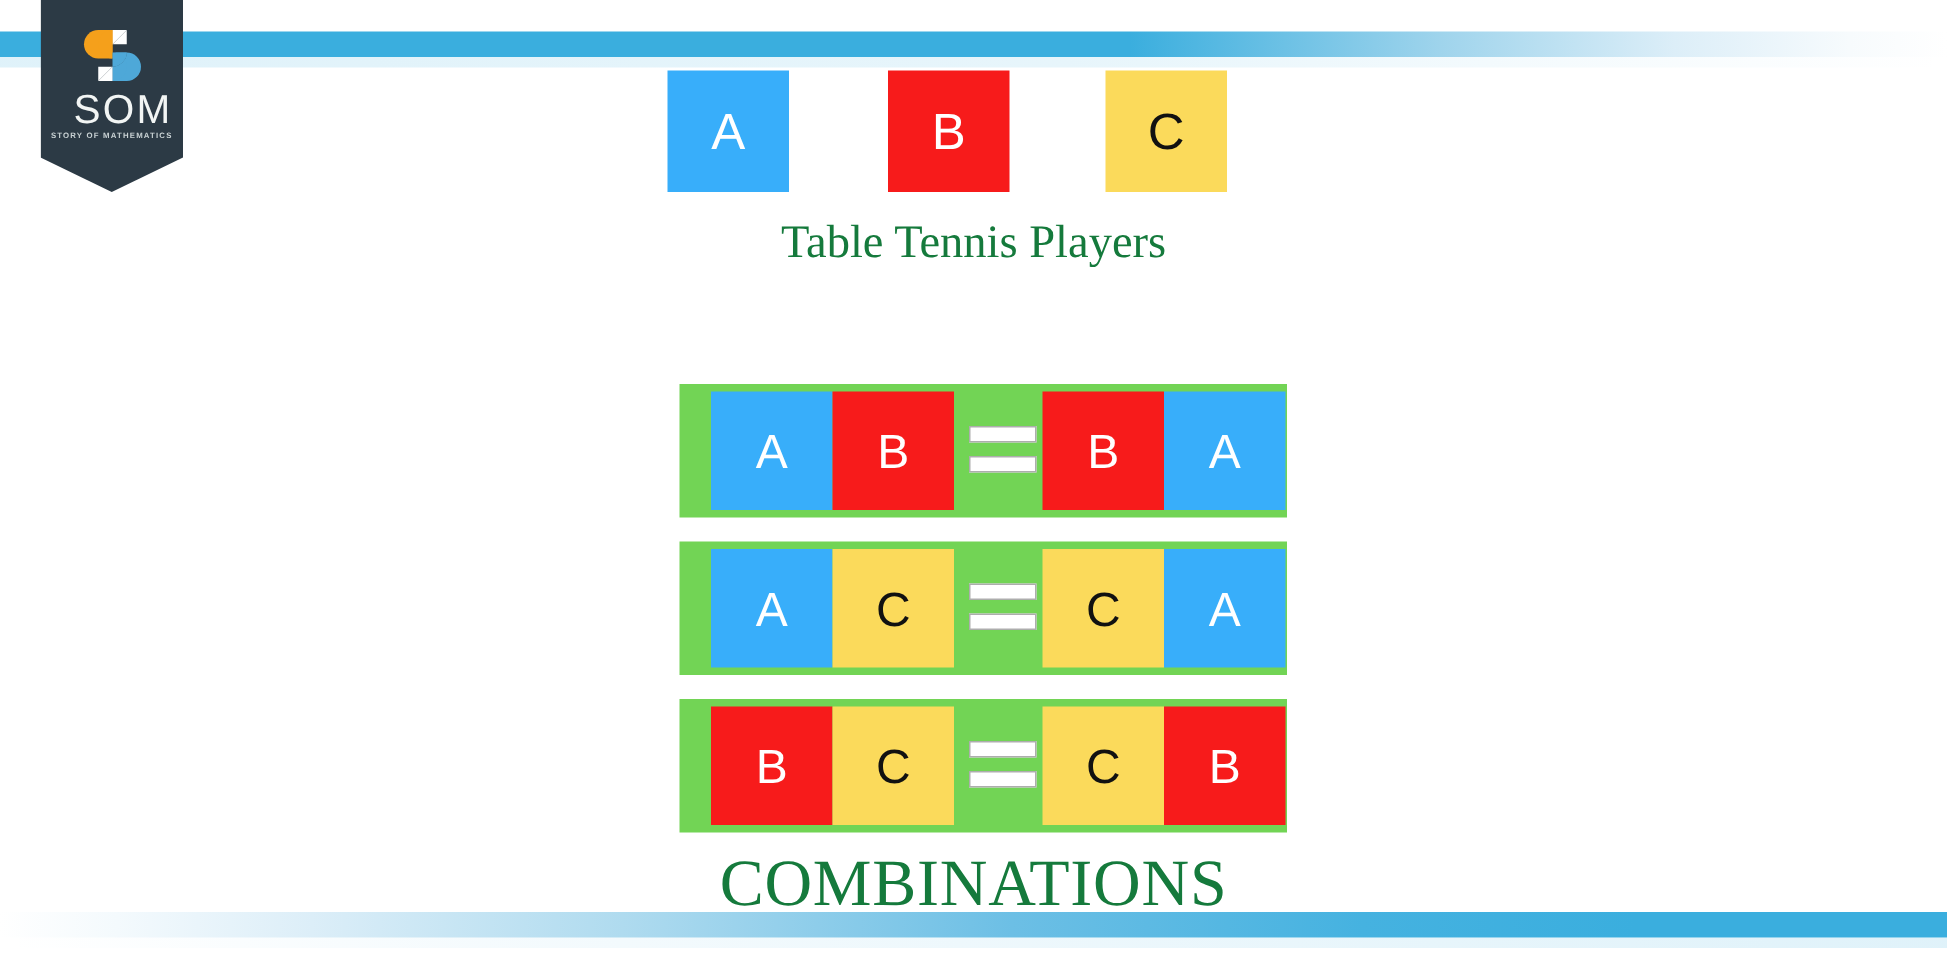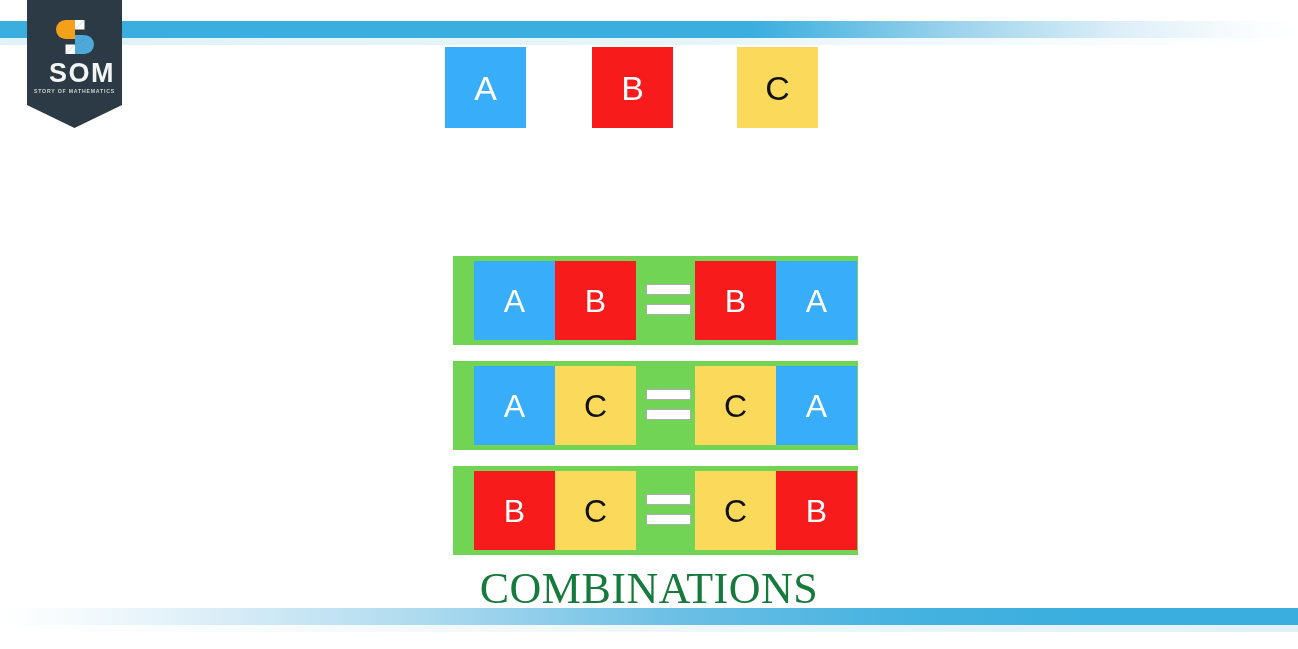--- a/index.html
+++ b/index.html
@@ -73,21 +73,21 @@
   }
   .logo-word {
     position: absolute;
     left: 0;
     top: 60px;
     width: 110px;
     text-align: center;
     color: #F2F5F4;
     font-family: "Liberation Sans", sans-serif;
     font-size: 27px;
-    font-weight: 700;
+    font-weight: 400;
     letter-spacing: 1.5px;
     line-height: 1;
   }
   .logo-tag {
     position: absolute;
     left: 0;
     top: 89px;
     width: 95px;
     text-align: center;
     color: #C9D2D4;
@@ -226,20 +226,21 @@
         <span>A</span>
       </div>
       <div class="player-tile p1" style="background: rgb(247, 27, 27); color: rgb(255, 255, 255);">
         <span>B</span>
       </div>
       <div class="player-tile p2" style="background: rgb(251, 218, 91); color: rgb(17, 17, 17);">
         <span>C</span>
       </div>
     </div>
 
+  <div class="caption caption-players">Table Tennis Players</div>
 
   <div class="combos">
       <div class="combo-row">
         <div class="combo-cell c0" style="background: rgb(56, 174, 250); color: rgb(255, 255, 255);">
           <span>A</span>
         </div>
         <div class="combo-cell c1" style="background: rgb(247, 27, 27); color: rgb(255, 255, 255);">
           <span>B</span>
         </div>
         <div class="combo-cell c2" style="background: rgb(247, 27, 27); color: rgb(255, 255, 255);">

